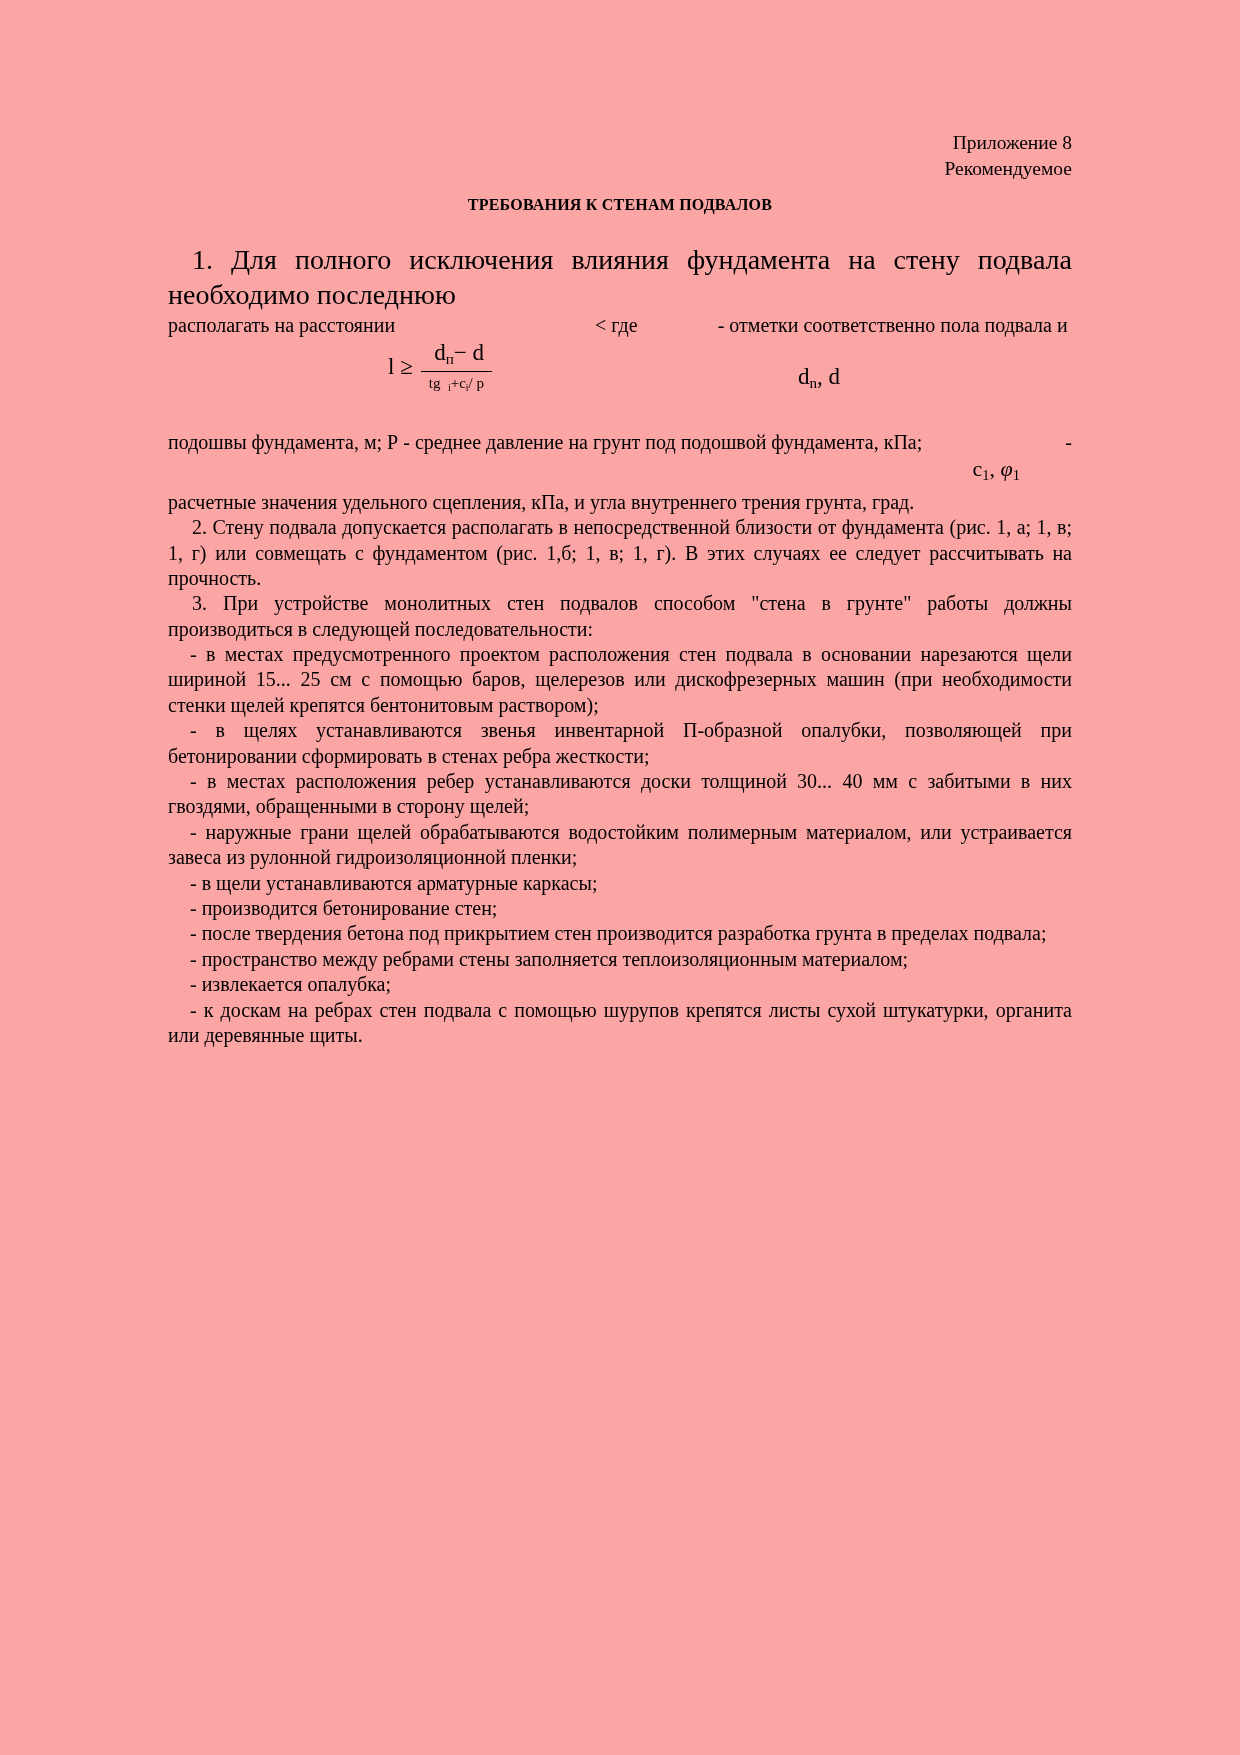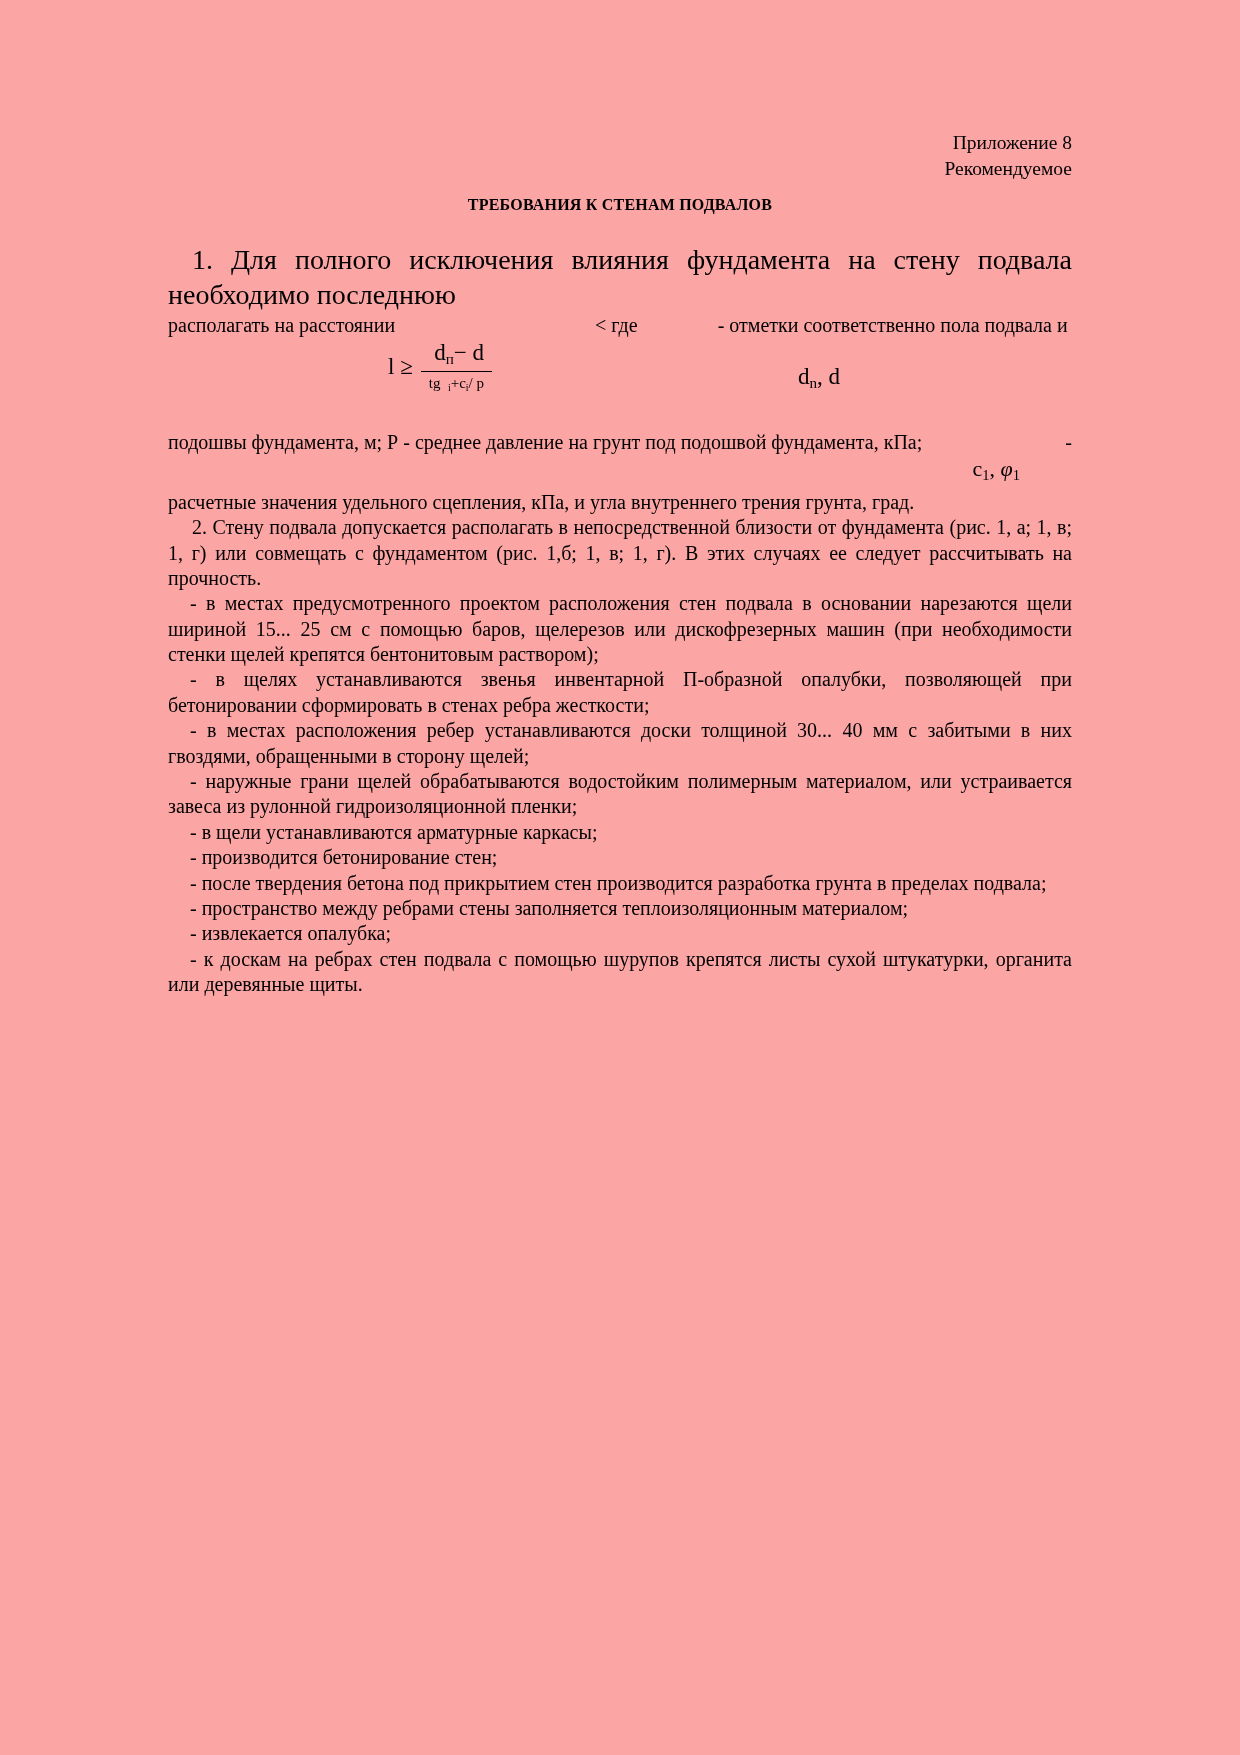--- a/index.html
+++ b/index.html
@@ -168,20 +168,21 @@
 
   <p class="body-text noindent"><span>подошвы фундамента, м;  Р - среднее давление на грунт под подошвой фундамента, кПа;</span><span style="float:right">-</span></p>
 
   <div class="c-phi-row">
     <div class="c-phi"><span>c</span><sub class="s">1</sub><span>, </span><span class="ital">φ</span><sub class="s">1</sub></div>
   </div>
 
   <p class="body-text noindent">расчетные значения удельного сцепления, кПа, и угла внутреннего трения грунта, град.</p>
 
   <p class="body-text">2. Стену подвала допускается располагать в непосредственной близости от фундамента (рис. 1, а; 1, в; 1, г) или совмещать с фундаментом (рис. 1,б; 1, в; 1, г). В этих случаях ее следует рассчитывать на прочность.</p>
+  <p class="body-text">3. При устройстве монолитных стен подвалов способом "стена в грунте" работы должны производиться в следующей последовательности:</p>
 
   <p class="body-text dash">- в местах предусмотренного проектом расположения стен подвала в основании нарезаются щели шириной 15... 25 см с помощью баров, щелерезов или дискофрезерных машин (при необходимости стенки щелей крепятся бентонитовым раствором);</p>
   <p class="body-text dash"> - в щелях устанавливаются звенья инвентарной П-образной опалубки, позволяющей при бетонировании сформировать в стенах ребра жесткости;</p>
   <p class="body-text dash">- в местах расположения ребер устанавливаются доски толщиной 30... 40 мм с забитыми в них гвоздями, обращенными в сторону щелей;</p>
   <p class="body-text dash">- наружные грани щелей обрабатываются водостойким полимерным материалом, или устраивается завеса из рулонной гидроизоляционной пленки;</p>
   <p class="body-text dash">- в щели устанавливаются арматурные каркасы;</p>
   <p class="body-text dash">- производится бетонирование стен;</p>
   <p class="body-text dash">- после твердения бетона под прикрытием стен производится разработка грунта в пределах подвала;</p>
   <p class="body-text dash">- пространство между ребрами стены заполняется теплоизоляционным материалом;</p>
   <p class="body-text dash">- извлекается опалубка;</p>

